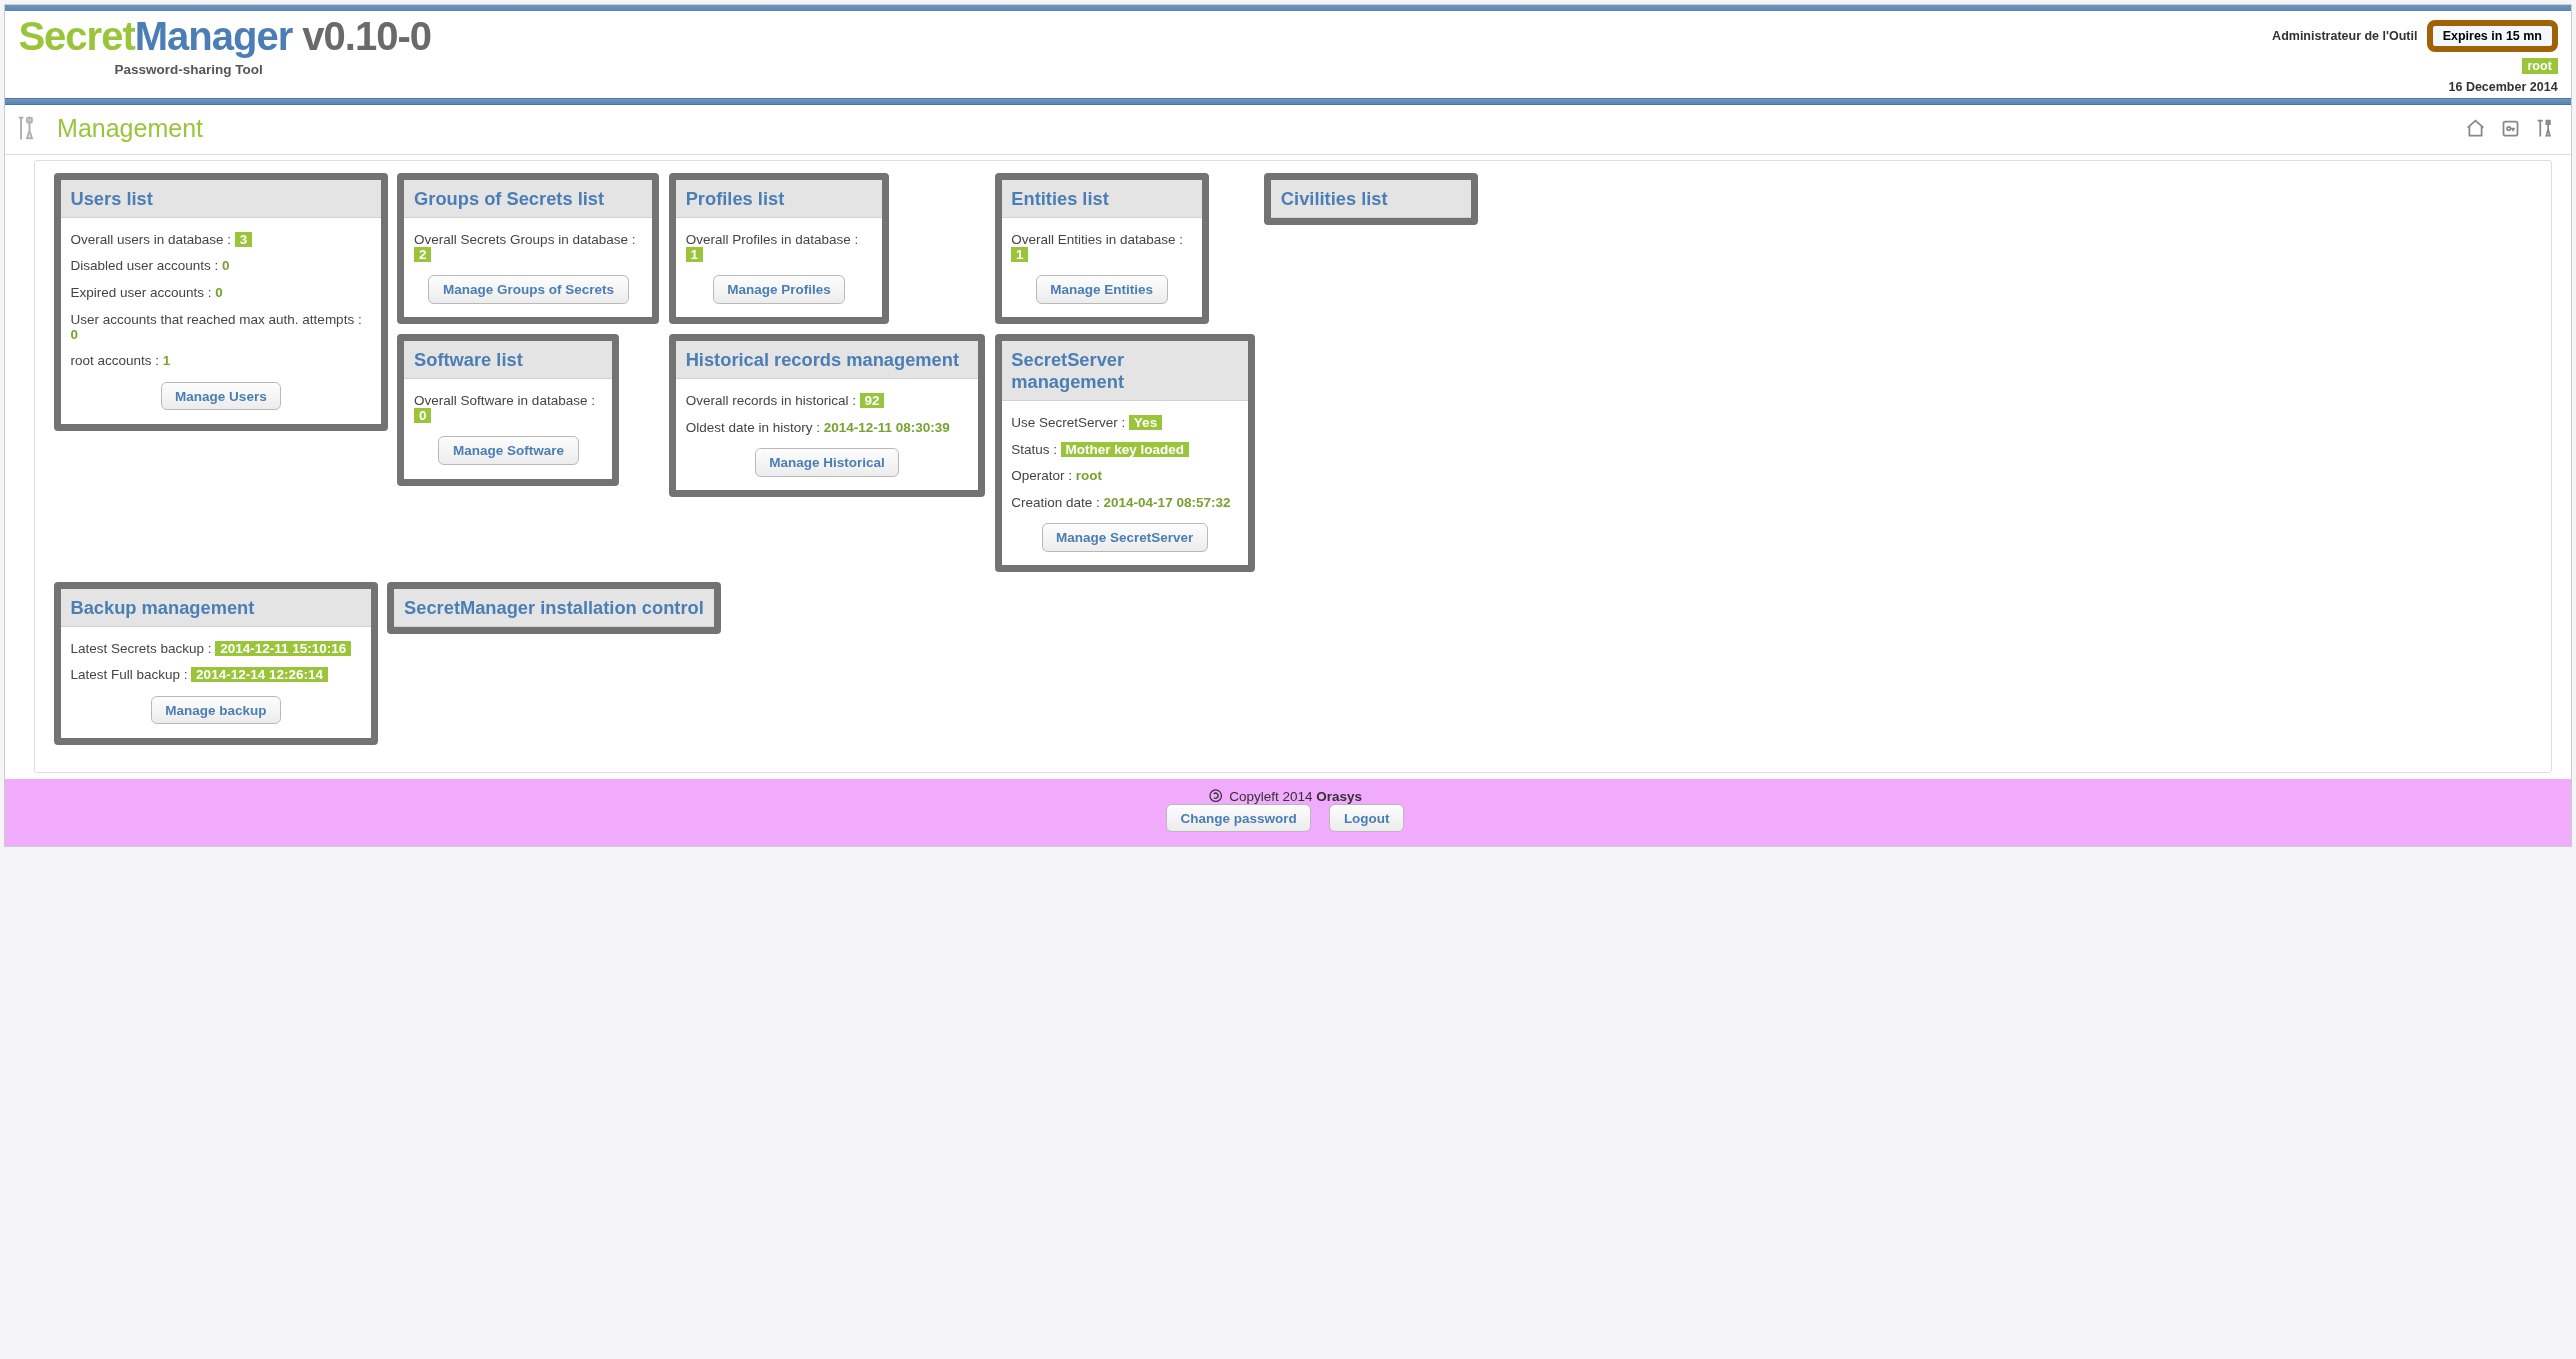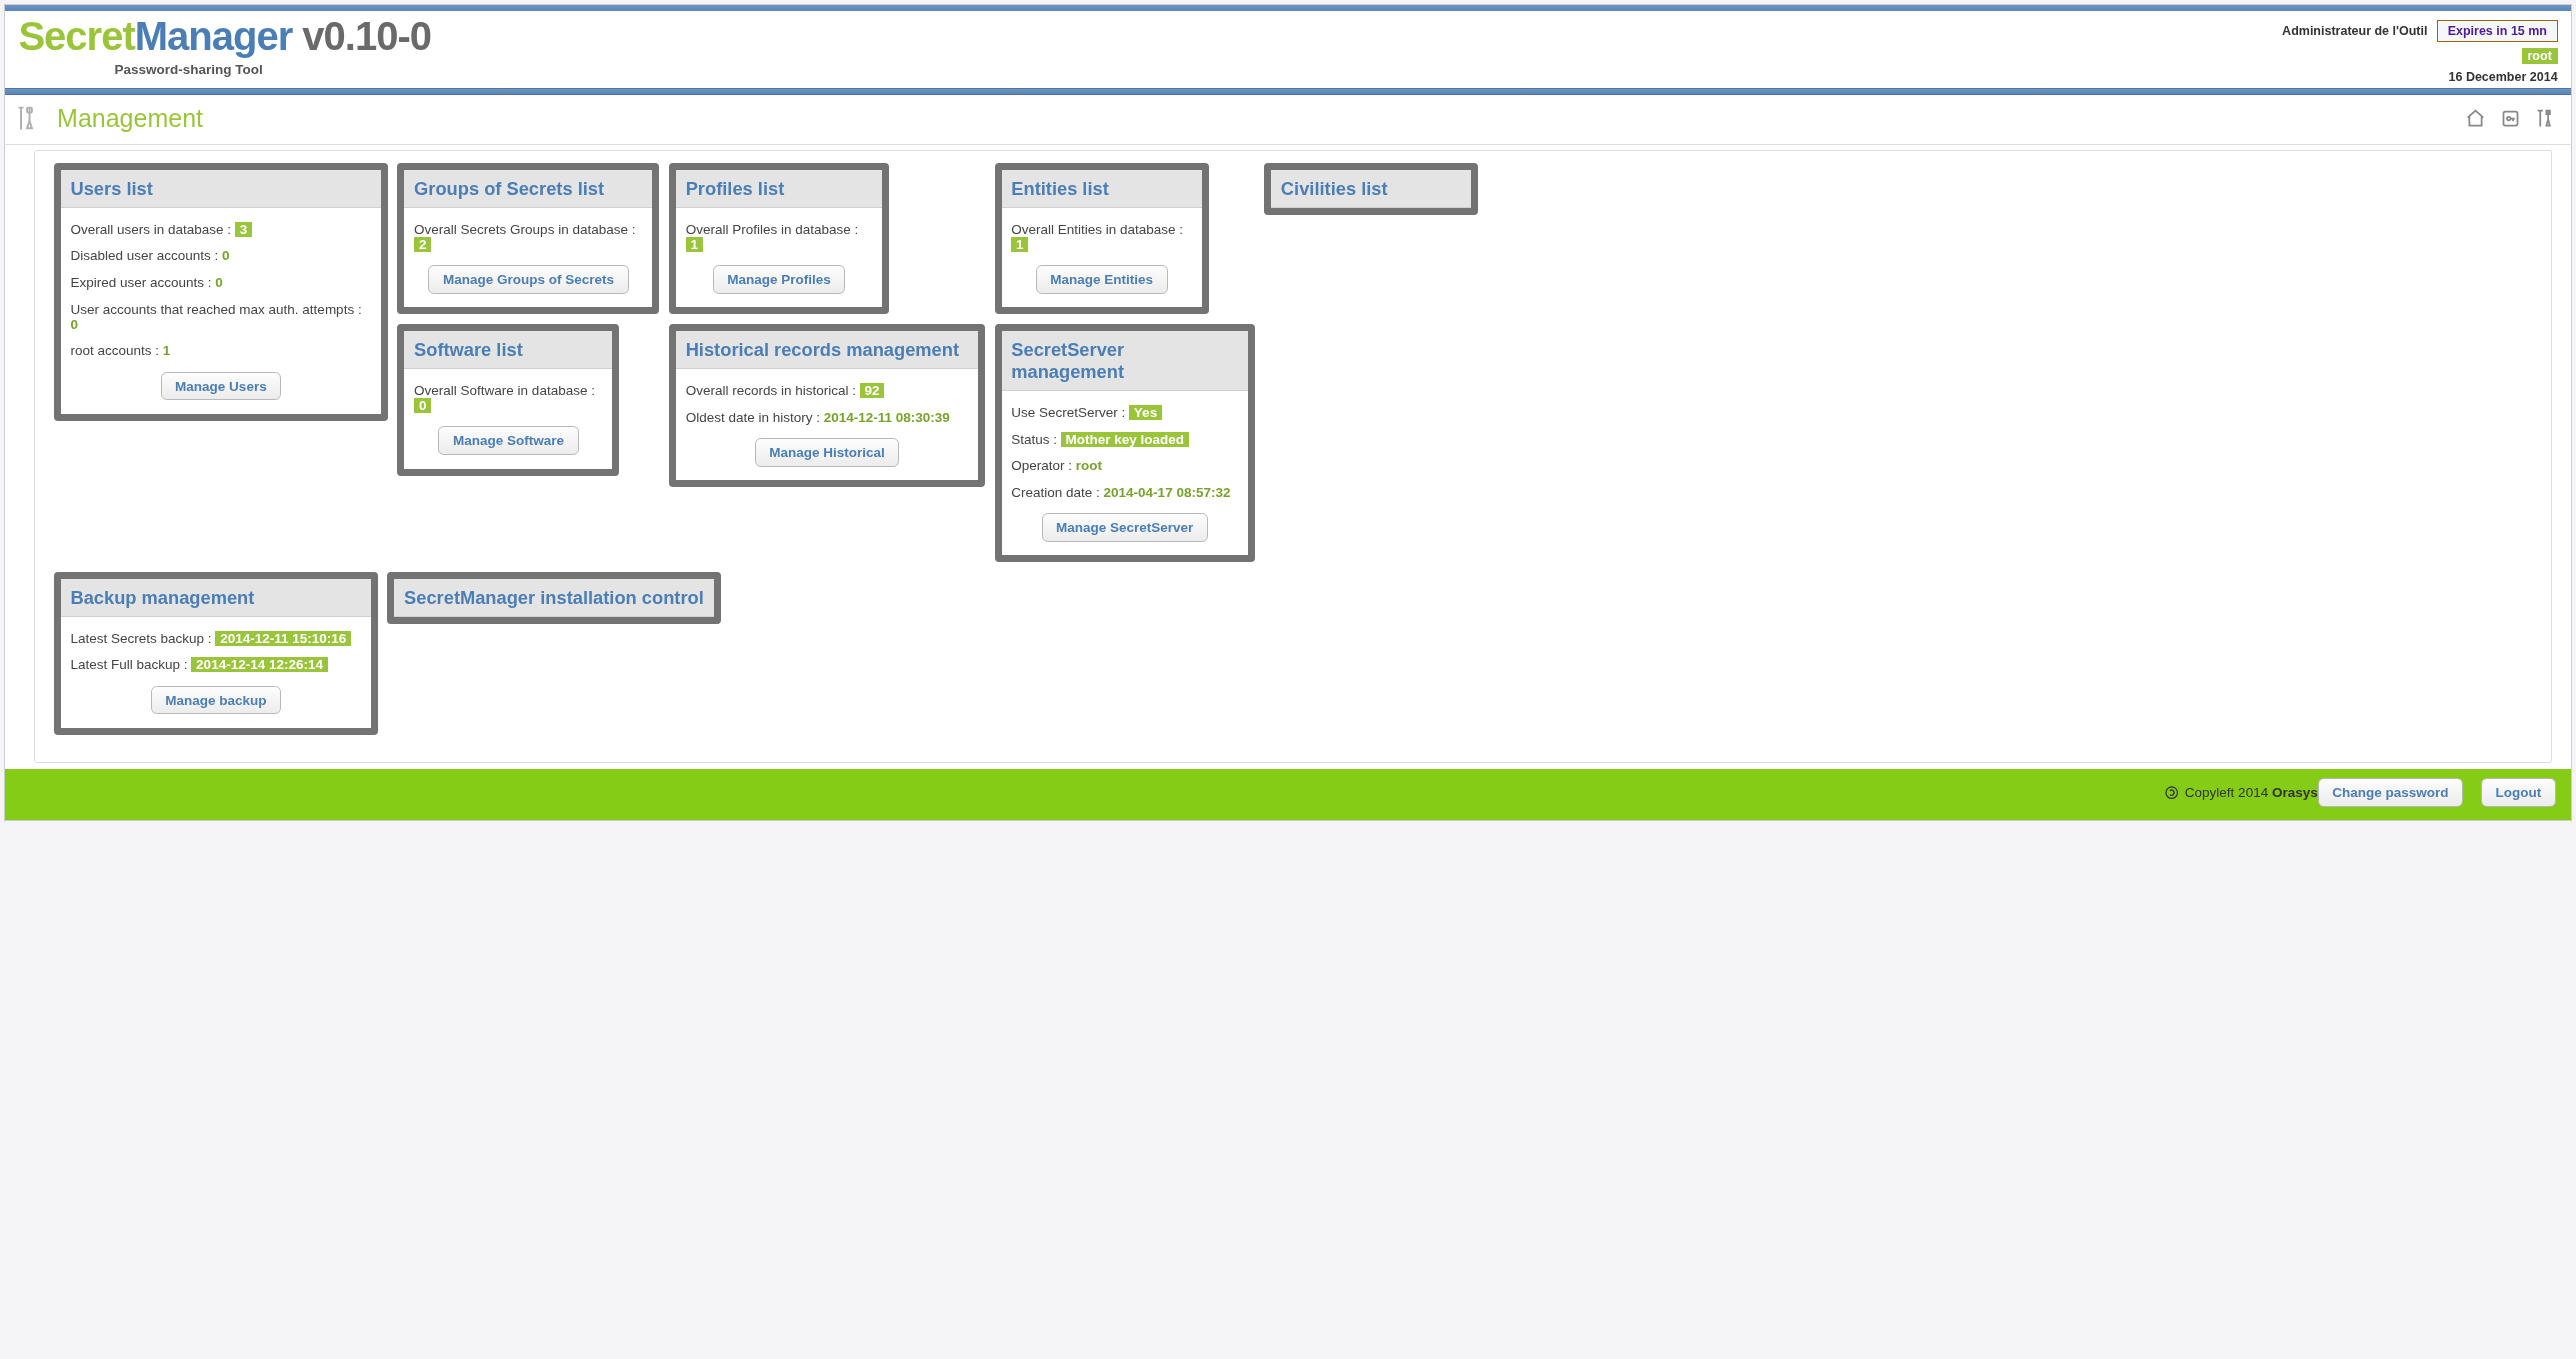--- a/index.html
+++ b/index.html
@@ -28,25 +28,25 @@
     .logo-line { font-size: 40px; font-weight: bold; line-height: 1; letter-spacing: -1px;}
     .logo-secret { color: #9ac53b; }
     .logo-manager { color: #4a7eb5; }
     .logo-version { color: #6a6a6a; }
     .logo-sub { font-size: 13.5px; color: #555; font-weight: bold; padding-left: 96px; margin-top: 5.8px;}
     .header-right { text-align: right; font-size: 12.5px; padding-top: 5.8px; }
     .hr-line1 { display: flex; gap: 9.6px; justify-content: flex-end; align-items: center; }
     .hr-user { font-weight: bold; color: #333; }
     .expires-btn {
       display: inline-block;
-      border: 1px solid #a16207;
-      border-radius: 0;
+      border: 6px solid #a16207;
+      border-radius: 8px;
       padding: 2.9px 9.6px;
       background: #f4f7fb;
-      color: #4c1d95;
+      color: #000000;
       font-weight: bold;
       font-size: 12.5px;
       cursor: pointer;
     }
     .root-badge {
       display: inline-block;
       background: #9ac53b;
       color: #fff;
       font-weight: bold;
       padding: 1px 5.8px;
@@ -124,24 +124,25 @@
       background: linear-gradient(#fdfdfd, #ececec);
       color: #4a7eb5;
       font-weight: bold;
       padding: 5.8px 13.5px;
       font-size: 13.5px;
       cursor: pointer;
     }
     .btn-wrap { text-align: center; }
     .footer {
       display: flex;
-      justify-content: flex-end;
+      justify-content: flex-start;
       align-items: center;
       padding: 9.6px 15.4px 13.5px 9.6px;
-      background: #84cc16;
+      background: #f0abfc;
+      flex-direction: column;
     }
     .footer-left { display:flex; align-items:center; gap:5.8px; color:#333; font-size:13.5px;}
     .footer-left b { color:#333; }
     .footer-right { display:flex; gap:18px; }
     
     .w-users { width: 334px; }
     .w-groups { width: 262px; }
     .w-profiles { width: 220px; }
     .w-entities { width: 214px; }
     .w-civilities { width: 214px; }

